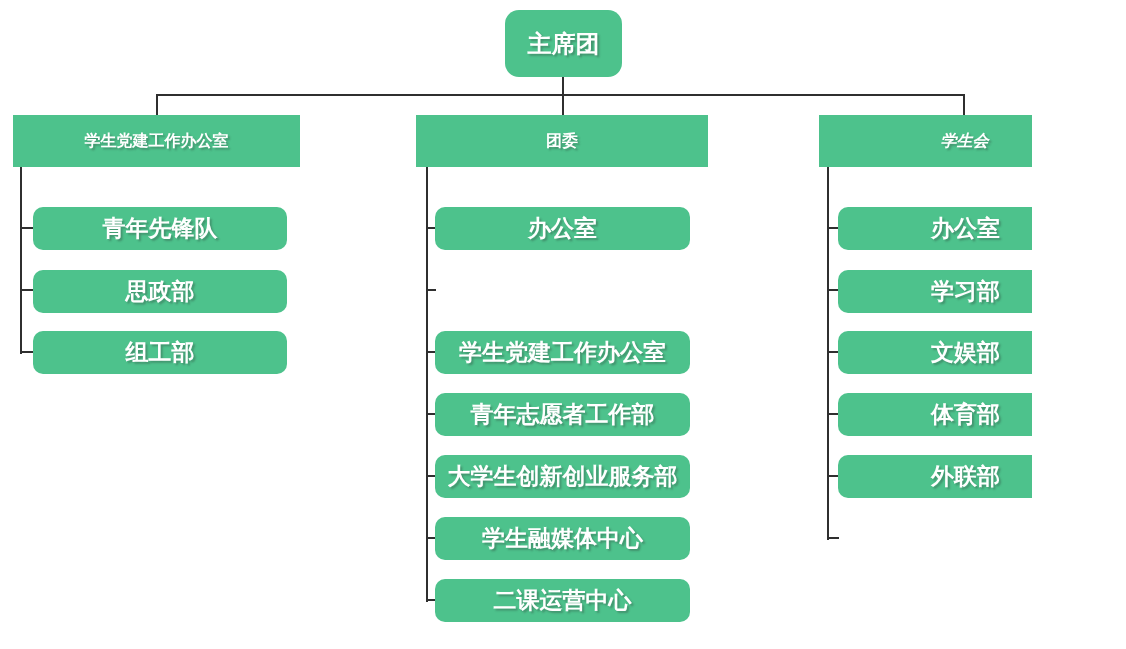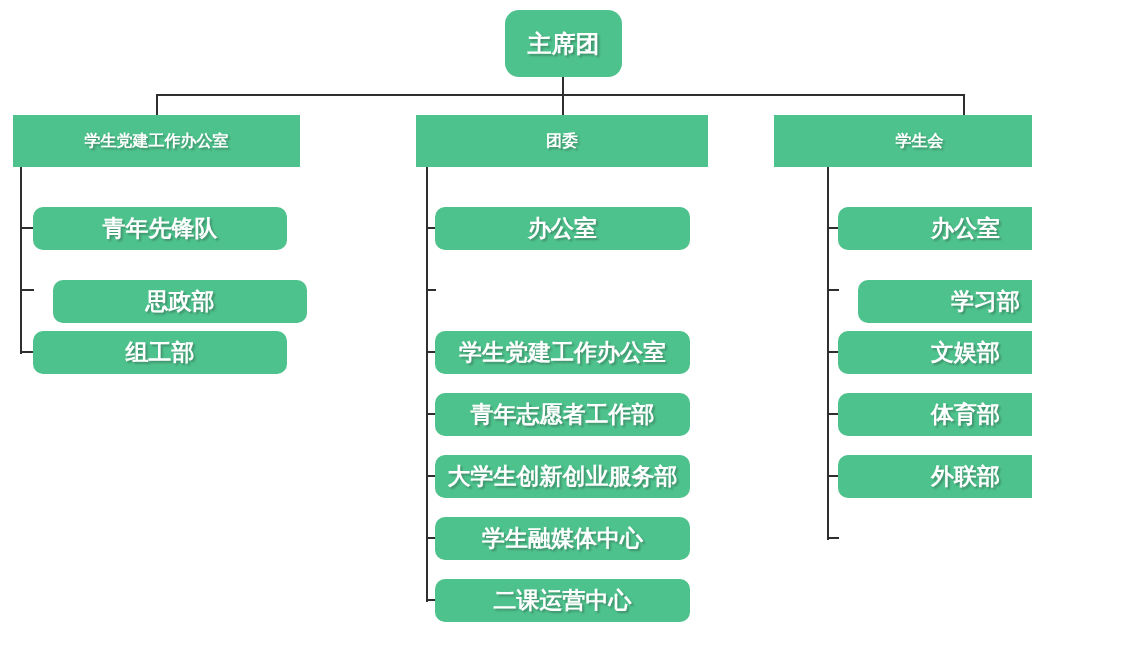--- a/index.html
+++ b/index.html
@@ -28,26 +28,26 @@
     white-space: nowrap;
     box-sizing: border-box;
   }
   .root {
     left: 505px; top: 10px; width: 117px; height: 67px;
     border-radius: 14px; font-size: 24px;
   }
   .header { top: 115px; height: 52px; border-radius: 0; font-size: 16px; }
   .hL { left: 13px;  width: 287px; }
   .hM { left: 416px; width: 292px; }
-  .hR { left: 774px; width: 291px; }
+  .hR { left: 819px; width: 291px; font-style: italic; }
   .child { height: 43px; border-radius: 10px; font-size: 23px; }
   .cL { left: 33px;  width: 254px; }
   .cM { left: 435px; width: 255px; }
   .cR { left: 838px; width: 255px; }
-  .r0 { top: 207px; } .r1 { top: 280px; margin-left: 20px; } .r2 { top: 331px; }
+  .r0 { top: 207px; } .r1 { top: 270px; } .r2 { top: 331px; }
   .r3 { top: 393px; } .r4 { top: 455px; } .r5 { top: 517px; }
   .r6 { top: 579px; }
   
   .conn { position: absolute; background: var(--connector, #2F2F2F); }
   .c-root-v { left: 562px; top: 77px; width: 2px; height: 18px; }
   .c-main-h { left: 156px; top: 94px; width: 809px; height: 2px; }
   .c-drop-l { left: 156px; top: 94px; width: 2px; height: 22px; }
   .c-drop-m { left: 562px; top: 94px; width: 2px; height: 22px; }
   .c-drop-r { left: 963px; top: 94px; width: 2px; height: 22px; }
   .spine-l { left: 20px;  top: 166px; width: 2px; height: 188px; }

